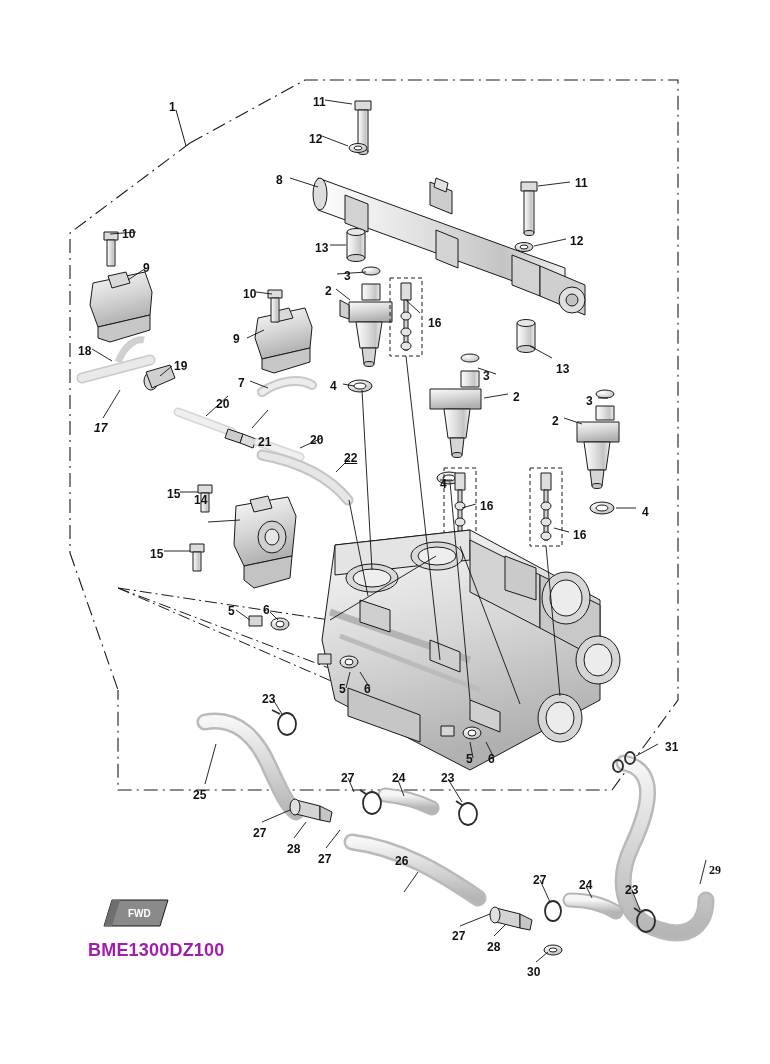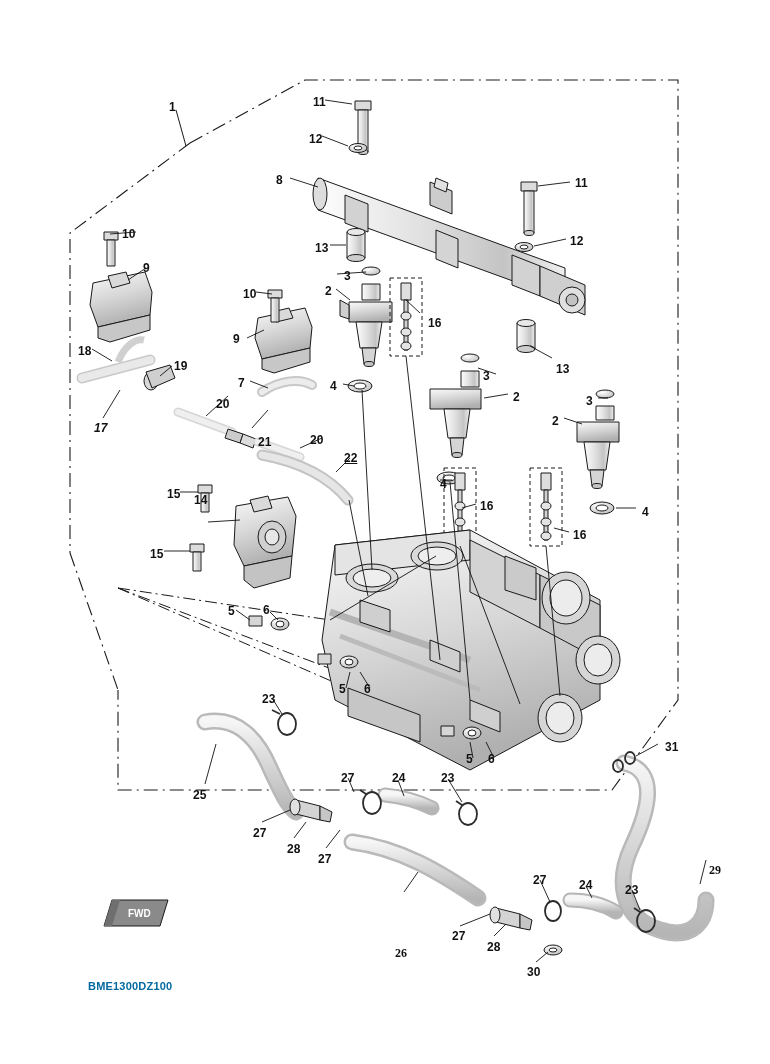--- a/index.html
+++ b/index.html
@@ -31,24 +31,24 @@
     font-family: "Liberation Sans", sans-serif;
     font-size: 12px;
     font-weight: bold;
     color: #111111;
     white-space: nowrap;
     line-height: 1;
   }
   #part-code {
     position: absolute;
     left: 88px;
-    top: 980px;
-    font-size: 11px;
+    top: 940px;
+    font-size: 18px;
     font-weight: bold;
-    color: #0369a1;
+    color: #a21caf;
     letter-spacing: 0.2px;
   }
   #fwd-label {
     position: absolute;
     left: 128px;
     top: 908px;
     font-size: 10px;
     font-weight: bold;
     color: #ffffff;
   }
@@ -447,21 +447,21 @@
       <div class="callout" style="left: 488px; top: 753px;">6</div>
       <div class="callout" style="left: 262px; top: 693px;">23</div>
       <div class="callout" style="left: 665px; top: 741px;">31</div>
       <div class="callout" style="left: 193px; top: 789px;">25</div>
       <div class="callout" style="left: 341px; top: 772px;">27</div>
       <div class="callout" style="left: 392px; top: 772px;">24</div>
       <div class="callout" style="left: 441px; top: 772px;">23</div>
       <div class="callout" style="left: 253px; top: 827px;">27</div>
       <div class="callout" style="left: 287px; top: 843px;">28</div>
       <div class="callout" style="left: 318px; top: 853px;">27</div>
-      <div class="callout" style="left: 395px; top: 947px; font-family: Liberation Serif, serif;">26</div>
+      <div class="callout" style="left: 395px; top: 855px;">26</div>
       <div class="callout" style="left: 533px; top: 874px;">27</div>
       <div class="callout" style="left: 579px; top: 879px;">24</div>
       <div class="callout" style="left: 625px; top: 884px;">23</div>
       <div class="callout" style="left: 709px; top: 864px; font-family: Liberation Serif, serif;">29</div>
       <div class="callout" style="left: 452px; top: 930px;">27</div>
       <div class="callout" style="left: 487px; top: 941px;">28</div>
       <div class="callout" style="left: 527px; top: 966px;">30</div>
     </div>
 </div>
 

